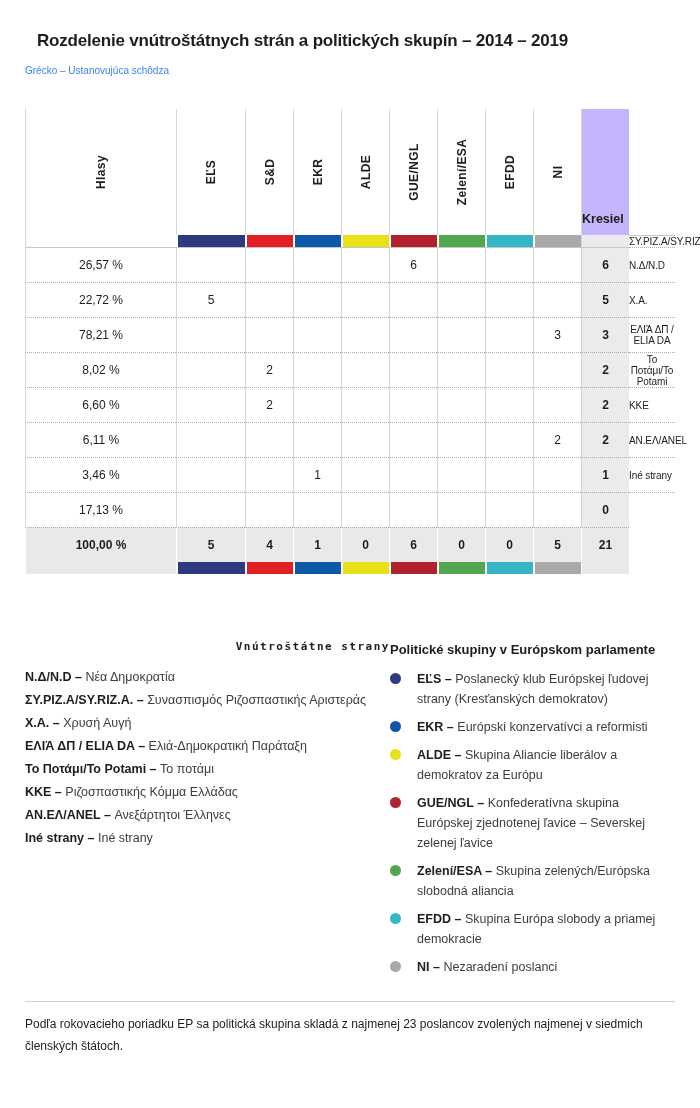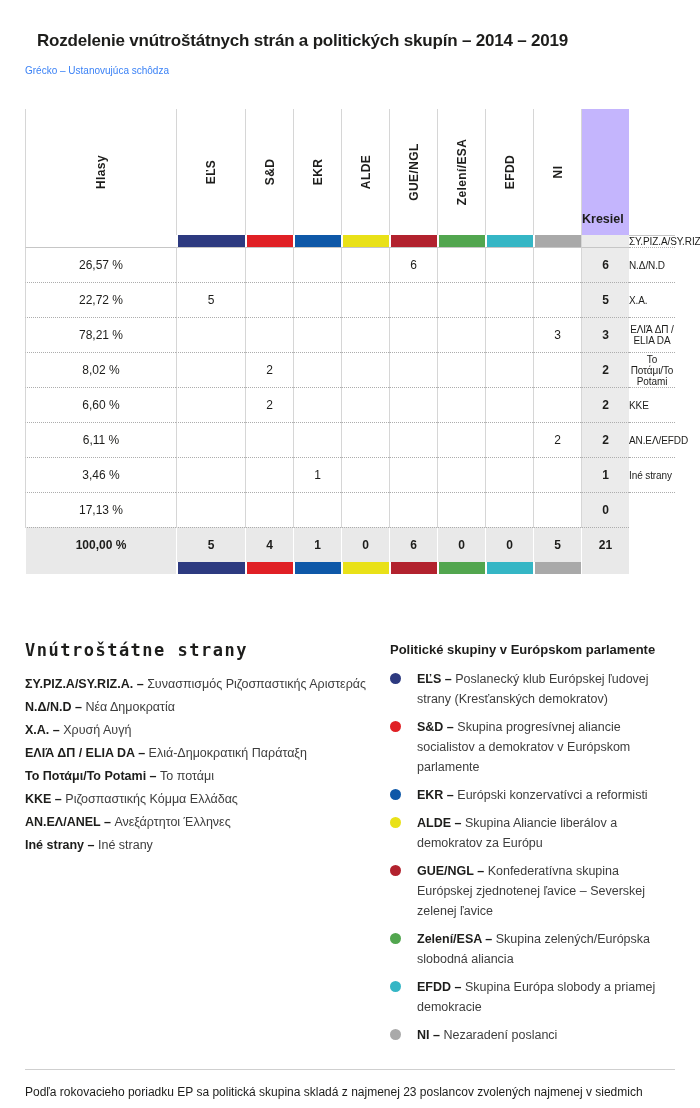--- a/index.html
+++ b/index.html
@@ -35,22 +35,22 @@
   .num{justify-content:center;}
   .kres{background:#ebebeb;font-weight:700;}
   .tot{background:#e9e9e9;font-weight:700;border-left:1px solid #fff;}
   .rt-solid{border-top:1px solid #c6c6c6;}
   .rt-dot{border-top:1px dotted #adadad;}
 
   
   .legends{display:flex;margin-top:66px;}
   .leg-left{width:365px;}
   .leg-right{width:285px;}
-  .leg-left h3{font-family:"DejaVu Sans Mono",monospace;font-size:17px;font-weight:700;
-               letter-spacing:1.5px;margin:0 0 13px 0;}
+  .leg-left h3{font-family:"DejaVu Sans Mono",monospace;font-size:11px;font-weight:700;
+               letter-spacing:1.5px;margin:0 0 13px 0;text-align:right;}
   .p-item{font-size:12.5px;line-height:23px;white-space:nowrap;}
   .p-item .desc{color:#3d3d3d;font-weight:400;}
   .leg-right h3{font-size:13px;font-weight:700;margin:2px 0 12px 0;}
   .g-item{display:grid;grid-template-columns:27px 1fr;margin-bottom:8px;font-size:12.5px;line-height:1.6;}
   .dot{width:11px;height:11px;border-radius:50%;margin-top:4px;}
   .g-item .desc{color:#3d3d3d;}
 
   
   hr.rule{border:none;border-top:1px solid #cfcfcf;margin:16px 0 0 0;}
   .footnote{font-size:12px;line-height:1.85;margin:11px 0;max-width:640px;}
@@ -173,21 +173,21 @@
     <div class="c bc num rt-dot"></div>
     <div class="c bc num rt-dot"></div>
     <div class="c bc num rt-dot"></div>
     <div class="c bc num rt-dot"></div>
     <div class="c bc num rt-dot"></div>
     <div class="c bc num rt-dot"></div>
     <div class="c bc num rt-dot"></div>
     <div class="c bc num rt-dot">2</div>
     <div class="c bc num kres rt-dot">2</div>
 
-    <div class="c first bc party rt-dot">ΑΝ.ΕΛ/EFDD</div>
+    <div class="c first bc party rt-dot">ΑΝ.ΕΛ/ANEL</div>
     <div class="c bc num rt-dot">3,46 %</div>
     <div class="c bc num rt-dot"></div>
     <div class="c bc num rt-dot"></div>
     <div class="c bc num rt-dot">1</div>
     <div class="c bc num rt-dot"></div>
     <div class="c bc num rt-dot"></div>
     <div class="c bc num rt-dot"></div>
     <div class="c bc num rt-dot"></div>
     <div class="c bc num rt-dot"></div>
     <div class="c bc num kres rt-dot">1</div>
@@ -225,40 +225,36 @@
     <div class="c strip bar" style="background-color: rgb(178, 34, 46);"></div>
     <div class="c strip bar" style="background-color: rgb(82, 166, 79);"></div>
     <div class="c strip bar" style="background-color: rgb(53, 182, 197);"></div>
     <div class="c strip bar" style="background-color: rgb(169, 169, 169);"></div>
     <div class="c strip tgray"></div>
   </div>
 
   <div class="legends">
     <div class="leg-left">
       <h3>Vnútroštátne strany</h3>
+      <div class="p-item"><strong>Ν.Δ/N.D –</strong> <span class="desc">Νέα Δημοκρατία</span></div>
       <div class="p-item"><strong>ΣΥ.ΡΙΖ.Α/SY.RIZ.A. –</strong> <span class="desc">Συνασπισμός Ριζοσπαστικής Αριστεράς</span></div>
-      <div class="p-item"><strong>Ν.Δ/N.D –</strong> <span class="desc">Νέα Δημοκρατία</span></div>
       <div class="p-item"><strong>Χ.Α. –</strong> <span class="desc">Χρυσή Αυγή</span></div>
       <div class="p-item"><strong>ΕΛΙΆ ΔΠ / ELIA DA –</strong> <span class="desc">Ελιά-Δημοκρατική Παράταξη</span></div>
       <div class="p-item"><strong>Το Ποτάμι/To Potami –</strong> <span class="desc">Το ποτάμι</span></div>
       <div class="p-item"><strong>ΚΚΕ –</strong> <span class="desc">Ριζοσπαστικής Κόμμα Ελλάδας</span></div>
       <div class="p-item"><strong>ΑΝ.ΕΛ/ANEL –</strong> <span class="desc">Ανεξάρτητοι Έλληνες</span></div>
       <div class="p-item"><strong>Iné strany –</strong> <span class="desc">Iné strany</span></div>
     </div>
     <div class="leg-right">
       <h3>Politické skupiny v Európskom parlamente</h3>
       <div class="g-item">
           <span class="dot" style="background-color: rgb(45, 58, 128);"></span>
           <span><strong>EĽS –</strong> <span class="desc">Poslanecký klub Európskej ľudovej strany (Kresťanských demokratov)</span></span>
         </div>
       <div class="g-item">
-          <span class="dot" style="background-color: rgb(224, 32, 37);"></span>
-          <span><strong>S&amp;D –</strong> <span class="desc">Skupina progresívnej aliancie socialistov a demokratov v Európskom parlamente</span></span>
-        </div>
-      <div class="g-item">
           <span class="dot" style="background-color: rgb(14, 88, 168);"></span>
           <span><strong>EKR –</strong> <span class="desc">Európski konzervatívci a reformisti</span></span>
         </div>
       <div class="g-item">
           <span class="dot" style="background-color: rgb(233, 225, 24);"></span>
           <span><strong>ALDE –</strong> <span class="desc">Skupina Aliancie liberálov a demokratov za Európu</span></span>
         </div>
       <div class="g-item">
           <span class="dot" style="background-color: rgb(178, 34, 46);"></span>
           <span><strong>GUE/NGL –</strong> <span class="desc">Konfederatívna skupina Európskej zjednotenej ľavice – Severskej zelenej ľavice</span></span>

